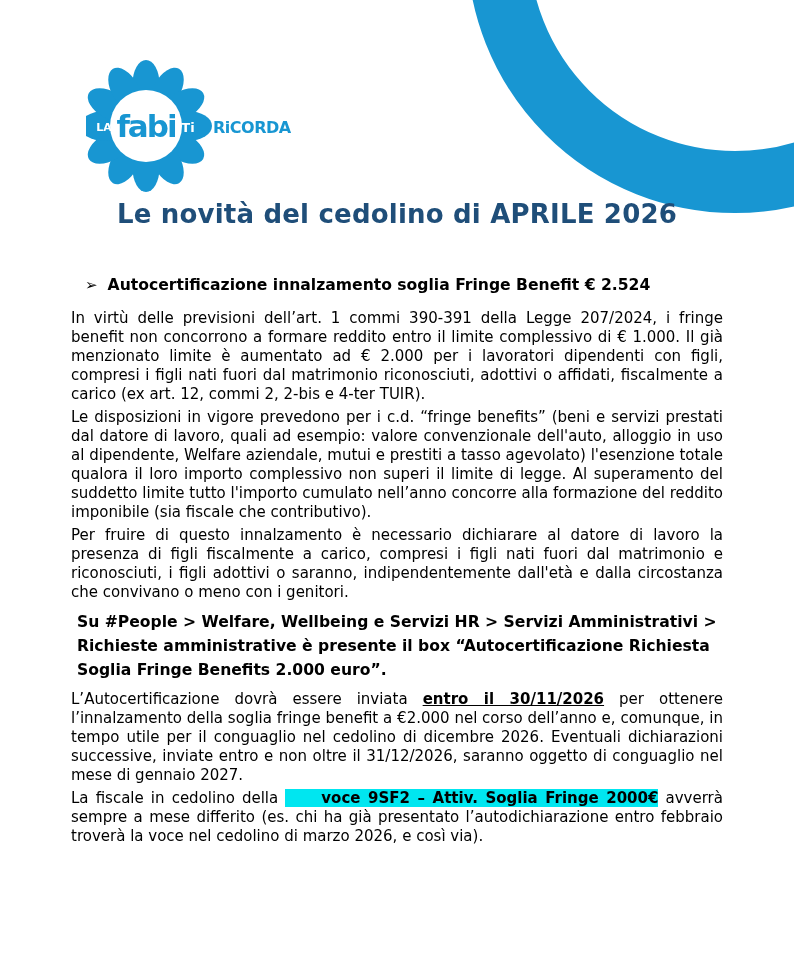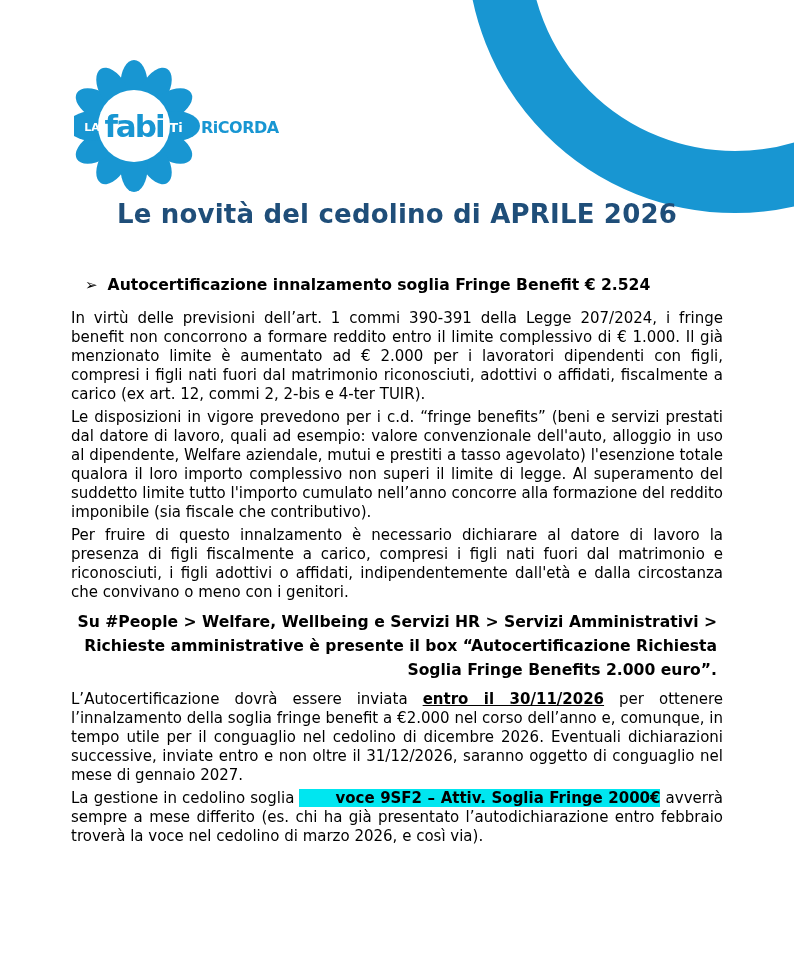--- a/index.html
+++ b/index.html
@@ -4,40 +4,40 @@
 <style>
   * { margin:0; padding:0; box-sizing:border-box; }
   html,body { background:#ffffff; }
   body {
     width:794px; height:979px;
     position:relative; overflow:hidden;
     font-family:"DejaVu Sans", "Liberation Sans", sans-serif;
     color:#000000;
   }
   .swoosh-wrap { position:absolute; top:0; left:0; width:794px; height:230px; pointer-events:none; }
-  .logo-wrap { position:absolute; top:56px; left:74px; width:205px; height:140px; }
+  .logo-wrap { position:absolute; top:56px; left:86px; width:205px; height:140px; }
   .doc-title {
     position:absolute; top:199px; left:0; width:794px;
     text-align:center; font-size:26px; font-weight:bold; color:#1F4E79;
     letter-spacing:0.2px;
   }
   .content { position:absolute; top:276px; left:71px; width:652px; }
   .bullet-line {
     display:flex; align-items:baseline; gap:10px;
     font-weight:bold; font-size:15.6px; margin:0 0 15px 14px;
   }
   .bullet-marker { font-size:15px; font-weight:normal; flex:0 0 auto; }
   .para {
     font-size:15px; line-height:19px; text-align:justify;
     margin-bottom:4px; color:#000;
   }
   .para.extra-gap { margin-bottom:8px; }
   .para-center {
     font-size:15.6px; line-height:24.2px; font-weight:bold;
-    text-align:right; margin:0 6px 7px 6px;
+    text-align:left; margin:0 6px 7px 6px;
   }
   .deadline { font-weight:bold; text-decoration:underline;margin-top:20px; }
   .hl { background:#00E6F0; font-weight:bold;padding-left:36px; }
 </style>
 </head>
 <body>
 
 <div class="swoosh-wrap">
   <svg width="794" height="230" viewBox="0 0 794 230" xmlns="http://www.w3.org/2000/svg">
     <circle cx="735" cy="-55" r="237" fill="none" stroke="#1896D2" stroke-width="62"></circle>
@@ -74,21 +74,21 @@
 
   <div class="bullet-line">
     <span class="bullet-marker">➢</span>
     <span>Autocertificazione innalzamento soglia Fringe Benefit € 2.524</span>
   </div>
 
   <p class="para">In virtù delle previsioni dell’art. 1 commi 390-391 della Legge 207/2024, i fringe benefit non concorrono a formare reddito entro il limite complessivo di € 1.000. Il già menzionato limite è aumentato ad € 2.000 per i lavoratori dipendenti con figli, compresi i figli nati fuori dal matrimonio riconosciuti, adottivi o affidati, fiscalmente a carico (ex art. 12, commi 2, 2-bis e 4-ter TUIR).</p>
 
   <p class="para">Le disposizioni in vigore prevedono per i c.d. “fringe benefits” (beni e servizi prestati dal datore di lavoro, quali ad esempio: valore convenzionale dell'auto, alloggio in uso al dipendente, Welfare aziendale, mutui e prestiti a tasso agevolato) l'esenzione totale qualora il loro importo complessivo non superi il limite di legge. Al superamento del suddetto limite tutto l'importo cumulato nell’anno concorre alla formazione del reddito imponibile (sia fiscale che contributivo).</p>
 
-  <p class="para extra-gap">Per fruire di questo innalzamento è necessario dichiarare al datore di lavoro la presenza di figli fiscalmente a carico, compresi i figli nati fuori dal matrimonio e riconosciuti, i figli adottivi o affidati, indipendentemente dall'età e dalla circostanza che convivano o meno con i genitori.</p>
+  <p class="para extra-gap">Per fruire di questo innalzamento è necessario dichiarare al datore di lavoro la presenza di figli fiscalmente a carico, compresi i figli nati fuori dal matrimonio e riconosciuti, i figli adottivi o saranno, indipendentemente dall'età e dalla circostanza che convivano o meno con i genitori.</p>
 
   <p class="para-center">Su #People &gt; Welfare, Wellbeing e Servizi HR &gt; Servizi Amministrativi &gt; Richieste amministrative è presente il box “Autocertificazione Richiesta Soglia Fringe Benefits 2.000 euro”.</p>
 
   <p class="para"><span>L’Autocertificazione dovrà essere inviata </span><span class="deadline">entro il 30/11/2026</span><span> per ottenere l’innalzamento della soglia fringe benefit a €2.000 nel corso dell’anno e, comunque, in tempo utile per il conguaglio nel cedolino di dicembre 2026. Eventuali dichiarazioni successive, inviate entro e non oltre il 31/12/2026, saranno oggetto di conguaglio nel mese di gennaio 2027.</span></p>
 
-  <p class="para"><span>La gestione in cedolino soglia </span><span class="hl">voce 9SF2 – Attiv. Soglia Fringe 2000€</span><span> avverrà sempre a mese differito (es. chi ha già presentato l’autodichiarazione entro febbraio troverà la voce nel cedolino di marzo 2026, e così via).</span></p>
+  <p class="para"><span>La fiscale in cedolino della </span><span class="hl">voce 9SF2 – Attiv. Soglia Fringe 2000€</span><span> avverrà sempre a mese differito (es. chi ha già presentato l’autodichiarazione entro febbraio troverà la voce nel cedolino di marzo 2026, e così via).</span></p>
 
 </div>
 
 </body></html>

